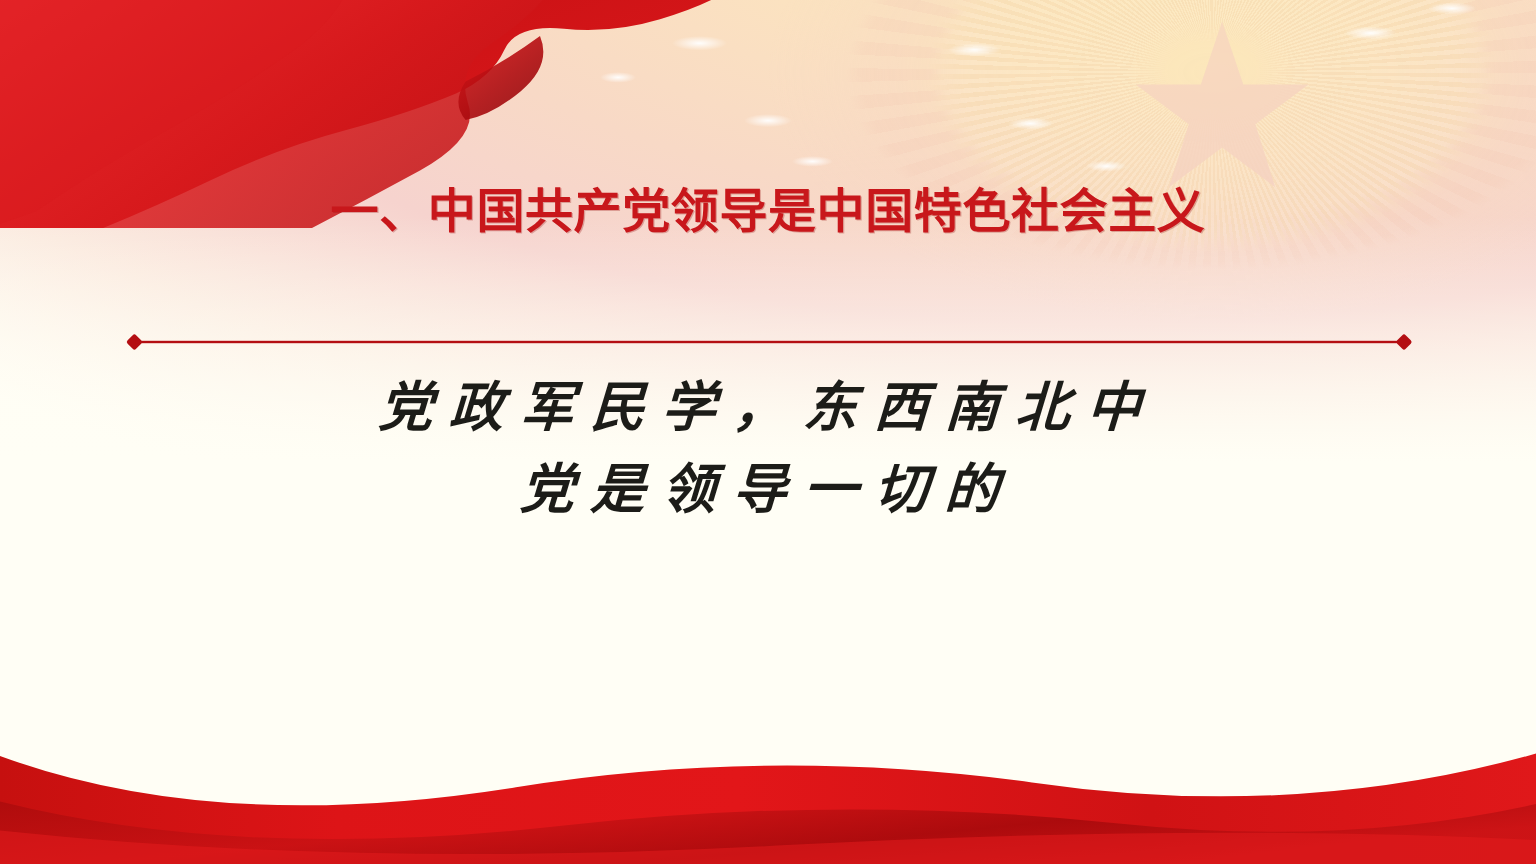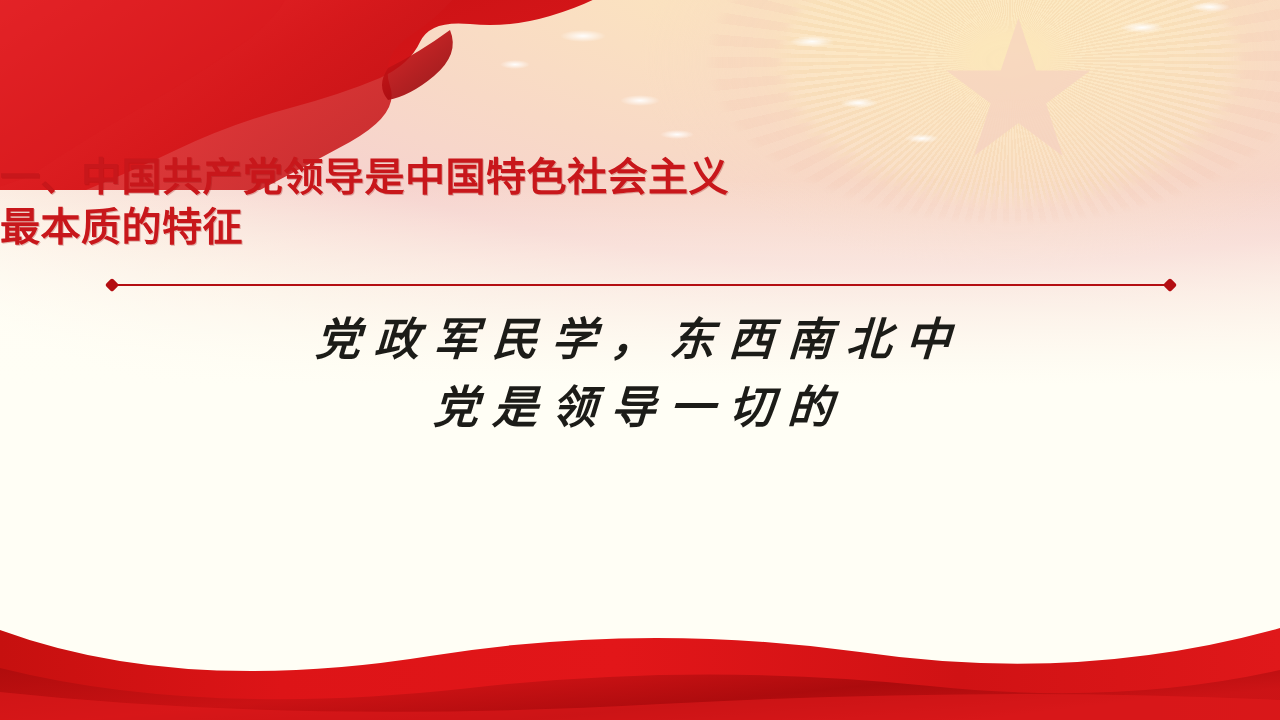--- a/index.html
+++ b/index.html
@@ -79,21 +79,21 @@
   }
   .ribbon-bottom{
     position:absolute;left:0;bottom:0;
     width:1280px;height:120px;
     pointer-events:none;
   }
 
   
   .title-block{
     position:absolute;left:0;right:0;top:152px;
-    text-align:left;
+    text-align:center;
   }
   .title-line{
     color:#C8171B;
     font-weight:bold;
     font-size:40px;
     line-height:50px;
     letter-spacing:.5px;
     text-shadow:1px 1px 0 rgba(150,10,10,.28);
     white-space:nowrap;
   }
@@ -201,21 +201,20 @@
         <stop offset="100%" stop-color="#C61214"></stop>
       </linearGradient>
     </defs>
     <path d="M0,30 Q180,96 430,56 Q640,22 860,52 Q1080,84 1280,28 L1280,120 L0,120 Z" fill="url(#waveA)"></path>
     <path d="M0,68 Q200,118 470,88 Q700,62 930,86 Q1120,106 1280,70 L1280,120 L0,120 Z" fill="url(#waveB)" opacity=".75"></path>
     <path d="M0,92 Q300,124 660,104 Q1000,86 1280,100 L1280,120 L0,120 Z" fill="#E31B1D" opacity=".55"></path>
   </svg>
 
   <div class="title-block">
     <div class="title-line">一、中国共产党领导是中国特色社会主义</div>
-    <div class="title-line">最本质的特征</div>
   </div>
 
   <div class="divider">
     <span class="dot left"></span>
     <span class="bar"></span>
     <span class="dot right"></span>
   </div>
 
   <div class="quote">
     <div class="quote-line">党政军民学，东西南北中</div>

